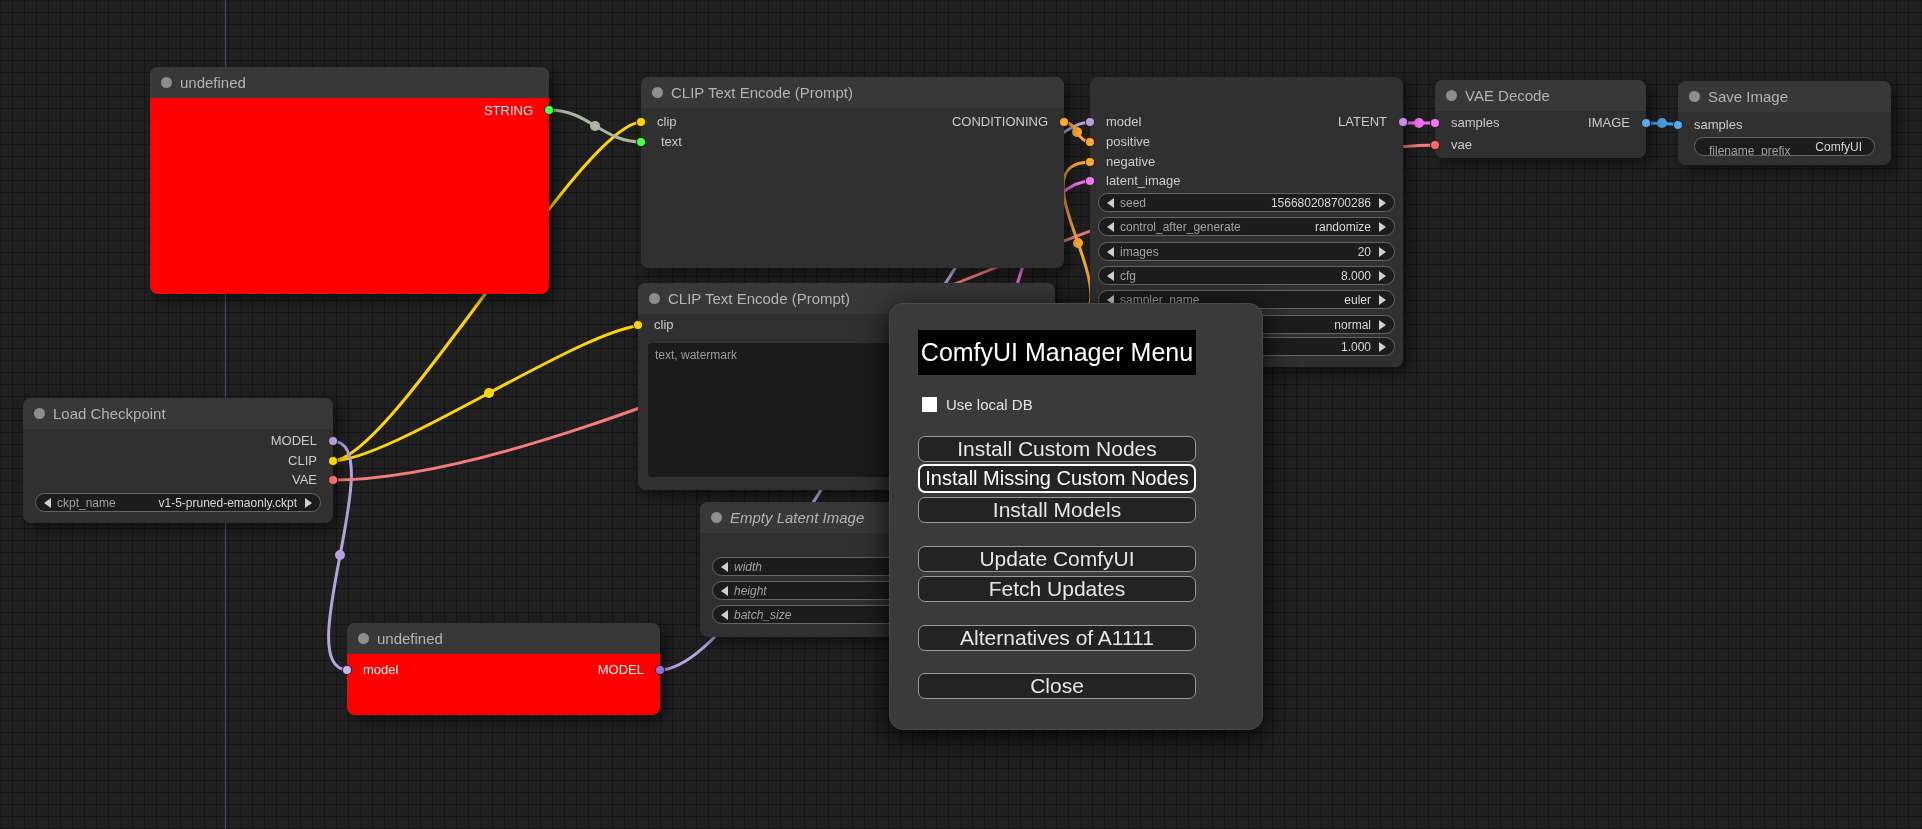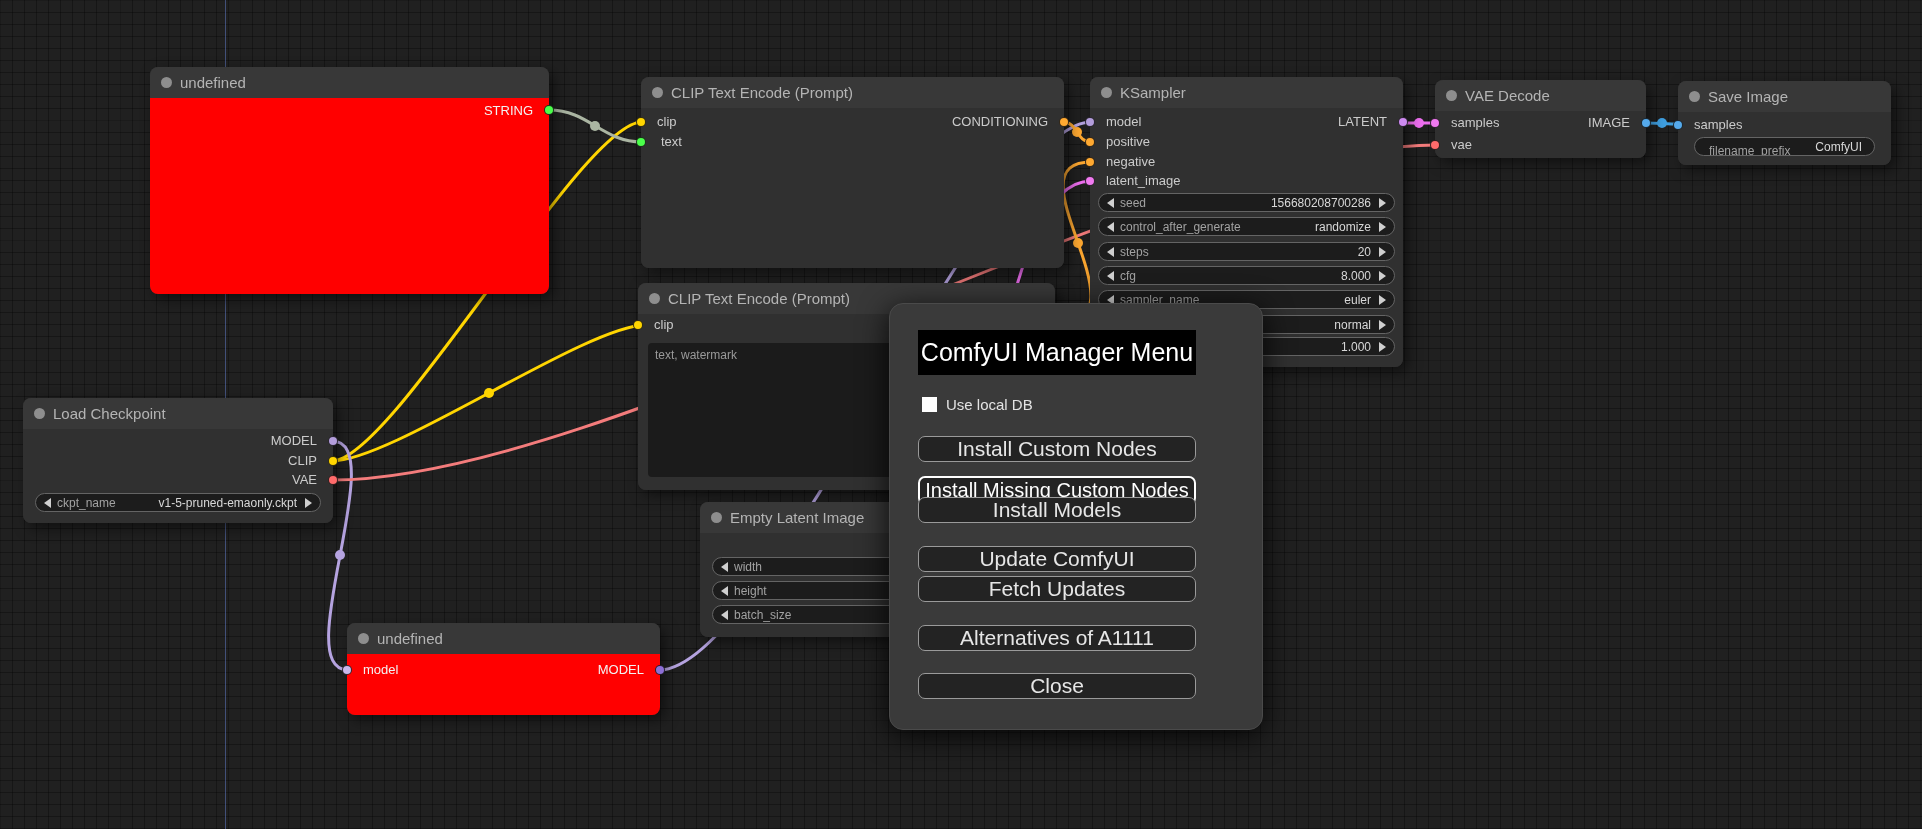--- a/index.html
+++ b/index.html
@@ -82,24 +82,20 @@
     <div class="node-body"></div>
     <span class="port-label" style="left:16px;top:37px">clip</span>
     <span class="pdot" style="left: -5px; top: 40px; background-color: rgb(255, 213, 0);"></span>
     <span class="port-label" style="left:20px;top:57px">text</span>
     <span class="pdot" style="left: -5px; top: 60px; background-color: rgb(75, 255, 75);"></span>
     <span class="port-label out" style="right:16px;top:37px">CONDITIONING</span>
     <span class="pdot" style="right: -5px; top: 40px; background-color: rgb(255, 169, 49);"></span>
   </div>
 
   <div class="node" style="left:1090px;top:77px;width:313px;height:290px;">
-    <div class="node-header">
-      <span class="hdot"></span>
-      <span class="node-title">KSampler</span>
-    </div>
     <div class="node-body"></div>
     <span class="port-label" style="left:16px;top:37px">model</span>
     <span class="pdot" style="left: -5px; top: 40px; background-color: rgb(179, 157, 219);"></span>
     <span class="port-label" style="left:16px;top:57px">positive</span>
     <span class="pdot" style="left: -5px; top: 60px; background-color: rgb(255, 169, 49);"></span>
     <span class="port-label" style="left:16px;top:77px">negative</span>
     <span class="pdot" style="left: -5px; top: 80px; background-color: rgb(255, 169, 49);"></span>
     <span class="port-label" style="left:16px;top:96px">latent_image</span>
     <span class="pdot" style="left: -5px; top: 99px; background-color: rgb(240, 122, 240);"></span>
     <span class="port-label out" style="right:16px;top:37px">LATENT</span>
@@ -112,21 +108,21 @@
       <span class="arrR"></span>
     </div>
     <div class="widget" style="left:8px;top:140px;width:297px">
       <span class="arrL"></span>
       <span class="wlabel">control_after_generate</span>
       <span class="wvalue">randomize</span>
       <span class="arrR"></span>
     </div>
     <div class="widget" style="left:8px;top:165px;width:297px">
       <span class="arrL"></span>
-      <span class="wlabel">steps</span>
+      <span class="wlabel">images</span>
       <span class="wvalue">20</span>
       <span class="arrR"></span>
     </div>
     <div class="widget" style="left:8px;top:189px;width:297px">
       <span class="arrL"></span>
       <span class="wlabel">cfg</span>
       <span class="wvalue">8.000</span>
       <span class="arrR"></span>
     </div>
     <div class="widget" style="left:8px;top:213px;width:297px">
@@ -201,21 +197,21 @@
     <div class="node-header">
       <span class="hdot"></span>
       <span class="node-title">CLIP Text Encode (Prompt)</span>
     </div>
     <div class="node-body"></div>
     <span class="port-label" style="left:16px;top:34px">clip</span>
     <span class="pdot" style="left: -5px; top: 37px; background-color: rgb(255, 213, 0);"></span>
     <div class="node-text" style="left:10px;top:60px;width:397px;height:134px">text, watermark</div>
   </div>
 
-  <div class="node" style="left:700px;top:502px;width:210px;height:135px;">
+  <div class="node" style="left:700px;top:502px;width:210px;height:135px;font-style:italic;">
     <div class="node-header">
       <span class="hdot"></span>
       <span class="node-title">Empty Latent Image</span>
     </div>
     <div class="node-body"></div>
     <div class="widget" style="left:12px;top:55px;width:190px">
       <span class="arrL"></span>
       <span class="wlabel">width</span>
       <span class="wvalue"></span>
     </div>
@@ -241,20 +237,20 @@
     <span class="pdot" style="left: -5px; top: 42px; background-color: rgb(201, 184, 236);"></span>
     <span class="port-label out on-red" style="right:16px;top:39px">MODEL</span>
     <span class="pdot" style="right: -5px; top: 42px; background-color: rgb(141, 111, 214);"></span>
   </div>
 
   <div class="dialog">
     <div class="dlg-title">ComfyUI Manager Menu</div>
     <div class="dlg-chk"></div>
     <div class="dlg-chk-label">Use local DB</div>
     <div class="dlg-btn" style="top:132px">Install Custom Nodes</div>
-    <div class="dlg-btn hl" style="top:172px">Install Missing Custom Nodes</div>
+    <div class="dlg-btn hl" style="top:160px">Install Missing Custom Nodes</div>
     <div class="dlg-btn" style="top:242px">Update ComfyUI</div>
     <div class="dlg-btn" style="top:193px">Install Models</div>
     <div class="dlg-btn" style="top:272px">Fetch Updates</div>
     <div class="dlg-btn" style="top:321px">Alternatives of A1111</div>
     <div class="dlg-btn" style="top:369px">Close</div>
   </div>
 </div>
 
 </body></html>

